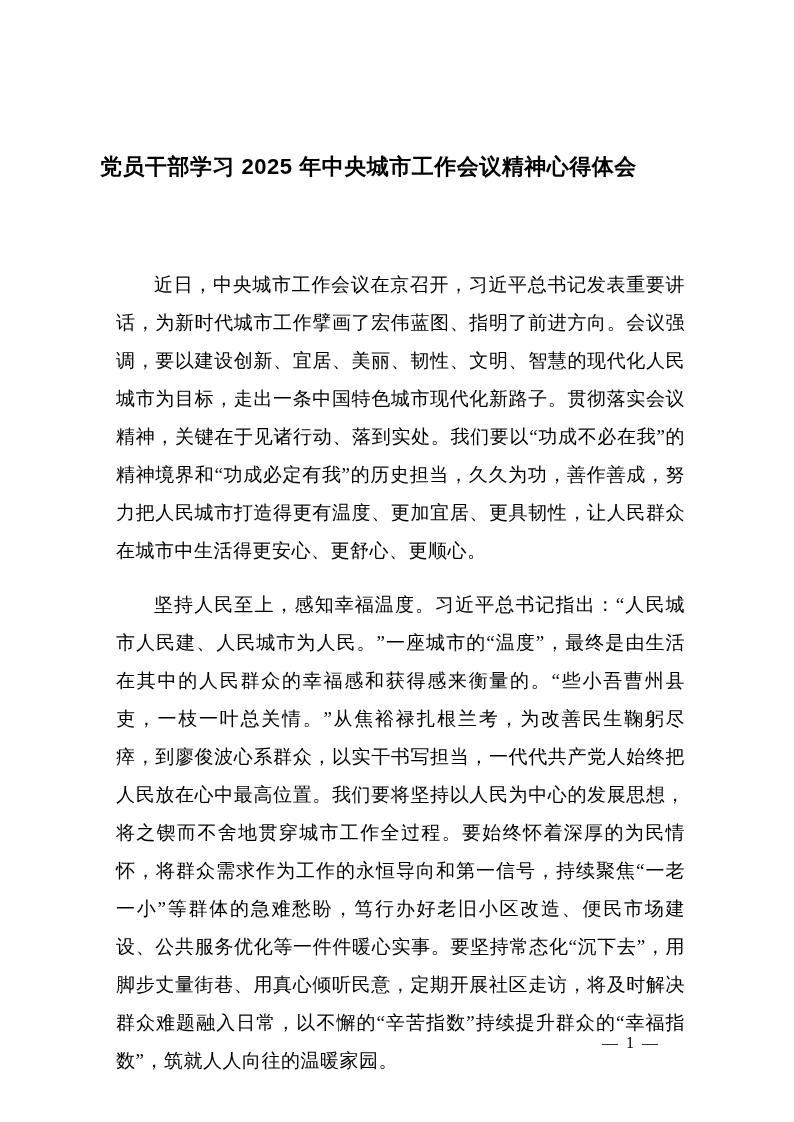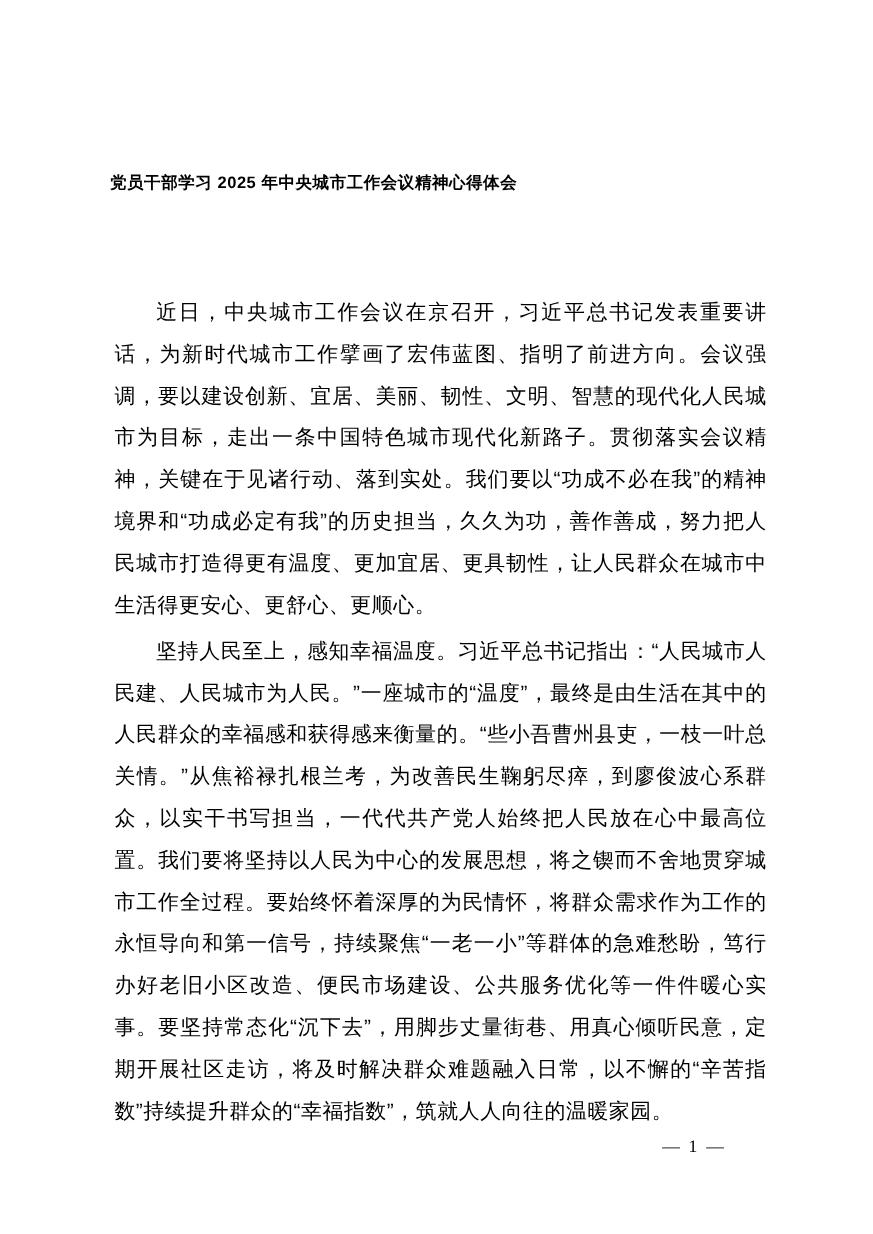--- a/index.html
+++ b/index.html
@@ -14,36 +14,36 @@
     margin: 0 auto;
     background: #ffffff;
     color: #000000;
     overflow: hidden;
   }
   .content {
     padding: 156px 93px 0 100px;
   }
   .doc-title {
     font-family: "Liberation Sans", "DejaVu Sans", sans-serif;
-    font-size: 15px;
+    font-size: 22px;
     font-weight: 700;
     color: #000000;
     letter-spacing: 0.5px;
     line-height: 22px;
     margin-bottom: 88px;
   }
   .body-para {
-    font-family: Liberation Sans, sans-serif;
+    font-family: Liberation Serif, serif;
     font-size: 19px;
     color: #000000;
     line-height: 38px;
     text-align: justify;
     text-indent: 2em;
     letter-spacing: 0.5px;
-    margin: 4px;
+    margin: 16px;
   }
   .page-number {
     position: absolute;
     right: 134px;
     bottom: 70px;
     font-family: "Liberation Serif", "DejaVu Serif", serif;
     font-size: 16px;
     color: #000000;
     letter-spacing: 2px;
   }

